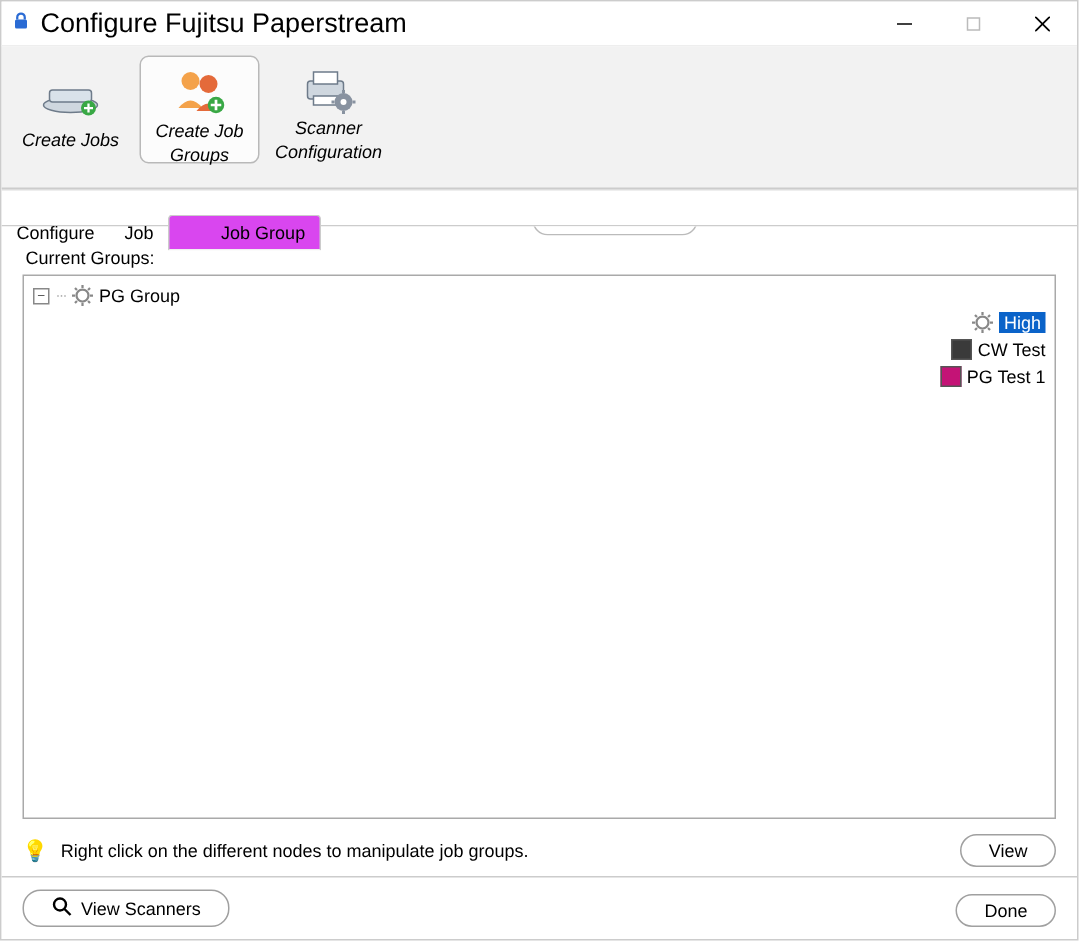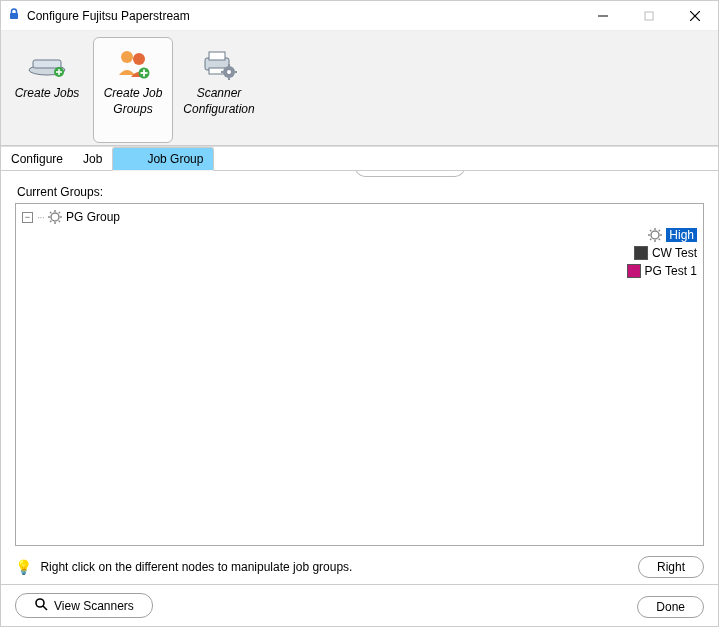--- a/index.html
+++ b/index.html
@@ -17,21 +17,21 @@
     overflow: hidden;
   }
   .titlebar {
     height: 30px;
     display: flex;
     align-items: center;
     padding-left: 6px;
     background: #fff;
     border-bottom: 1px solid #eee;
   }
-  .titlebar .title { margin-left: 6px; font-size: 12px; }
+  .titlebar .title { margin-left: 6px; font-size: 18px; }
   .titlebar .spacer { flex: 1; }
   .win-btn {
     width: 46px;
     height: 30px;
     display: flex;
     align-items: center;
     justify-content: center;
     color: #333;
   }
   .win-btn.disabled { color: #bbb; }
@@ -52,21 +52,21 @@
     flex-direction: column;
     align-items: center;
     justify-content: flex-start;
     padding-top: 6px;
     border: 1px solid transparent;
     border-radius: 6px;
     text-align: center;
     font-size: 12px;
     color: #000;
   }
-  .tool-btn.tall { height: 106px; align-items: center; }
+  .tool-btn.tall { height: 72px; align-items: center; }
   .tool-btn.selected {
     background: #fcfcfc;
     border: 1px solid #b9b9b9;
   }
   .tool-btn .icon-wrap {
     height: 40px;
     display: flex;
     align-items: center;
     justify-content: center;
   }
@@ -78,25 +78,25 @@
     display: flex;
     align-items: center;
     background: #fff;
     border-top: 1px solid #ddd;
     border-bottom: 1px solid #ccc;
     font-size: 12px;
   }
   .tab {
     padding: 4px 10px;
     position: relative;
-    top: 0px;
+    top: 16px;
     background: transparent;
   }
   .tab.active {
-    background: #7dd3fc;
+    background: #d946ef;
     border: 1px solid #ccc;
     border-bottom: 1px solid #f0f0f0;
     border-radius: 3px 3px 0 0;
     margin-bottom: -1px;
     padding-left: 34px;
   }
   .main {
     flex: 1;
     padding: 8px 14px 6px 14px;
     background: #fff;
@@ -331,21 +331,21 @@
     <div class="tree-row child">
       <span class="swatch" style="background:#c41376"></span>
       <span>PG Test 1</span>
     </div>
   </div>
 
   <div class="hint-row">
     <span class="bulb">💡</span>
     <span class="text">Right click on the different nodes to manipulate job groups.</span>
     <span class="spacer"></span>
-    <div class="btn">Right</div>
+    <div class="btn">View</div>
   </div>
 </div>
 
 <div class="footer">
   <div class="btn">
     <span>
       <svg width="14" height="14" viewBox="0 0 14 14">
         <circle cx="6" cy="6" r="4" fill="none" stroke="#000" stroke-width="1.6"></circle>
         <line x1="9" y1="9" x2="13" y2="13" stroke="#000" stroke-width="1.6"></line>
       </svg>

